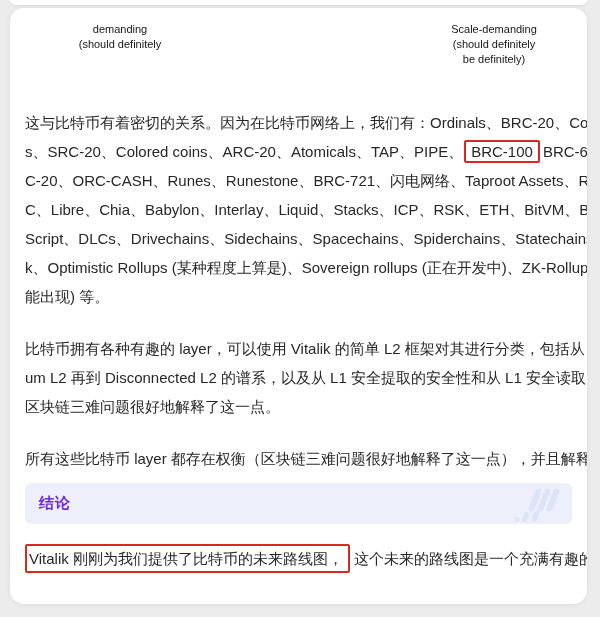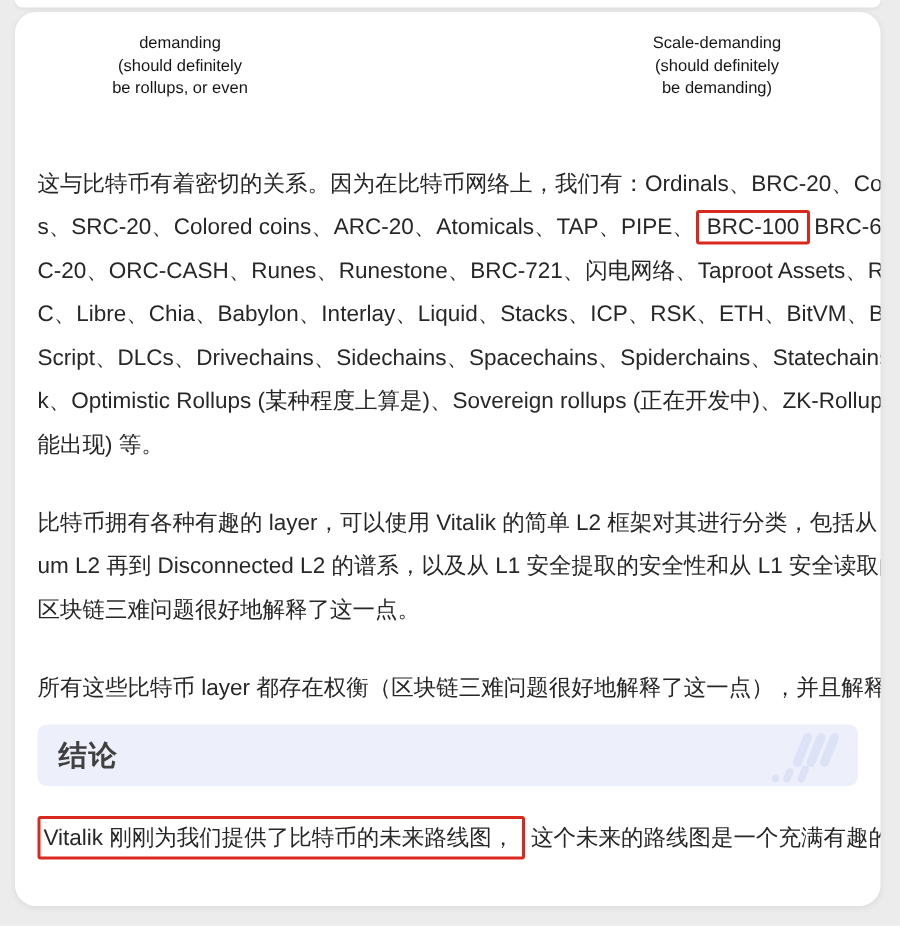--- a/index.html
+++ b/index.html
@@ -30,21 +30,21 @@
 
   
   .captions { position: relative; height: 86px; }
   .caption-block {
     position: absolute; top: 0; width: 130px;
     text-align: center;
     font-size: 11px; line-height: 15px;
     color: #161616;
   }
   .caption-left  { left: 30px; }
-  .caption-right { left: 388px; }
+  .caption-right { left: 404px; }
 
   
   .para { font-size: 15px; color: #272727; }
   .para + .para { margin-top: 23px; }
   .pline {
     line-height: 29px; height: 29px;
     text-align: justify;
     text-align-last: justify;
     text-justify: inter-character;
     white-space: nowrap;
@@ -63,22 +63,22 @@
     position: relative;
     margin-top: 10px;
     height: 41px;
     background: #edf0fa;
     border-radius: 6px;
     display: flex; align-items: center;
     padding: 0 14px;
     box-sizing: border-box;
   }
   .section-title {
-    font-size: 19px; font-weight: 600;
-    color: #404040;
+    font-size: 15px; font-weight: 600;
+    color: #6d28d9;
     letter-spacing: 1px;
   }
   .section-decor { position: absolute; right: 10px; top: 3px; }
 
   
   .p4 {
     margin-top: 20px;
     font-size: 15px; color: #272727;
     line-height: 29px;
     white-space: nowrap;
@@ -91,26 +91,25 @@
 <div class="stage">
 
   <div class="prev-card"></div>
 
   <div class="card">
 
     <div class="captions">
       <div class="caption-block caption-left">
         <div>demanding</div>
         <div>(should definitely</div>
-        <div>be rollups, or even</div>
       </div>
       <div class="caption-block caption-right">
         <div>Scale-demanding</div>
         <div>(should definitely</div>
-        <div>be demanding)</div>
+        <div>be definitely)</div>
       </div>
     </div>
 
     <div class="para">
       <div class="pline">这与比特币有着密切的关系。因为在比特币网络上，我们有：Ordinals、BRC-20、Counterparty、Stamp</div>
       <div class="pline">
         <span>s、SRC-20、Colored coins、ARC-20、Atomicals、TAP、PIPE、</span><span class="red-box">BRC-100</span><span>BRC-69、BRC-21、OR</span>
       </div>
       <div class="pline">C-20、ORC-CASH、Runes、Runestone、BRC-721、闪电网络、Taproot Assets、RGB、Omni、MV</div>
       <div class="pline">C、Libre、Chia、Babylon、Interlay、Liquid、Stacks、ICP、RSK、ETH、BitVM、Bitcoin Script、Tap</div>

